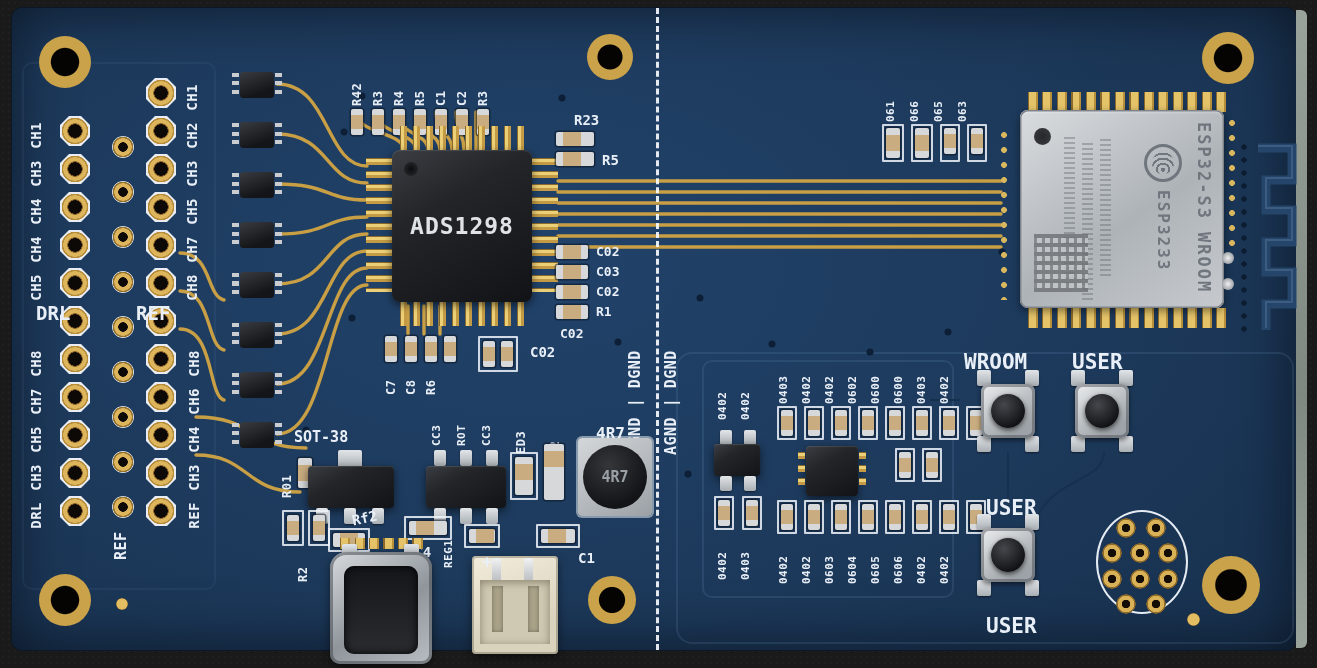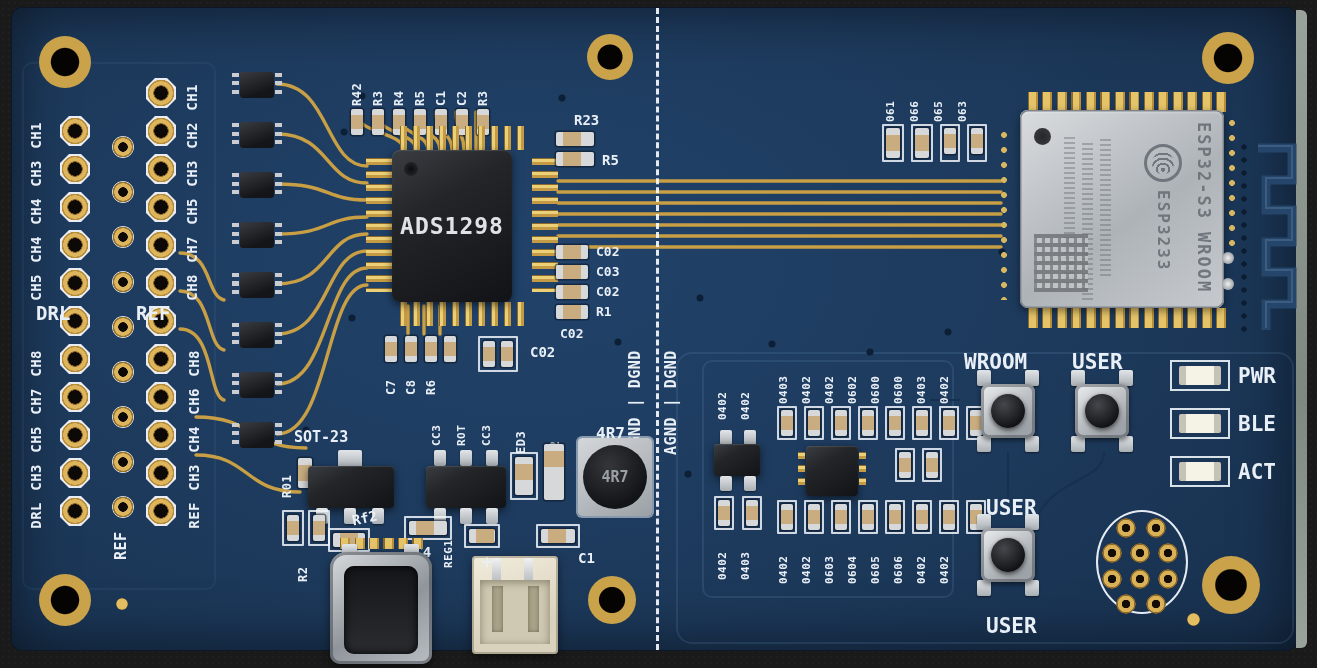--- a/index.html
+++ b/index.html
@@ -348,21 +348,21 @@
       <div class="itemc">
         <span class="vl" style="font-size:12px;height:34px;">R3</span>
         <i class="sv s"></i>
       </div>
     </div>
 
   <div class="a pins-h" style="left:400px;top:126px;width:124px;height:24px;"></div>
   <div class="a pins-h" style="left:400px;top:302px;width:124px;height:24px;"></div>
   <div class="a pins-v" style="left:366px;top:158px;width:26px;height:134px;"></div>
   <div class="a pins-v" style="left:532px;top:158px;width:26px;height:134px;"></div>
-  <div class="a chip" style="left:392px;top:150px;width:120px;height:152px;display:flex;align-items:center;justify-content:center;">
+  <div class="a chip" style="left:392px;top:150px;width:140px;height:152px;display:flex;align-items:center;justify-content:center;">
     <div class="a" style="left:12px;top:12px;width:14px;height:14px;border-radius:50%;background:radial-gradient(circle,#0a0b0d,#2c2f33);"></div>
     <span style="color:#dfe3e8;font:700 23px 'DejaVu Sans Mono',monospace;letter-spacing:1px;">ADS1298</span>
   </div>
 
   <div class="a hl" style="left:574px;top:112px;font-size:14px;">R23</div>
   <i class="a sh" style="left:556px;top:132px;width:38px;"></i>
   <i class="a sh" style="left:556px;top:152px;width:38px;"></i>
   <div class="a hl" style="left:602px;top:152px;font-size:14px;">R5</div>
 
   <div class="a colf" style="left:556px;top:244px;gap:5px;">
@@ -410,21 +410,21 @@
         <i class="sv s"></i>
         <span class="vl" style="font-size:12px;height:30px;"></span>
       </div>
     </div>
   <div class="a sb" style="left:478px;top:336px;">
     <i class="sv s"></i>
     <i class="sv s"></i>
   </div>
   <div class="a hl" style="left:530px;top:344px;font-size:14px;">C02</div>
 
-  <div class="a hl" style="left:294px;top:428px;font-size:15px;">SOT-23</div>
+  <div class="a hl" style="left:294px;top:428px;font-size:15px;">SOT-38</div>
   <div class="a vl" style="left:280px;top:458px;height:40px;font-size:12px;">R01</div>
   <i class="a sv" style="left:298px;top:458px;"></i>
   <div class="a leg" style="left:338px;top:450px;width:24px;height:18px;"></div>
   <div class="a chip" style="left:308px;top:466px;width:86px;height:42px;border-radius:4px;"></div>
   <div class="a leg" style="left:316px;top:508px;width:12px;"></div>
   <div class="a leg" style="left:344px;top:508px;width:12px;"></div>
   <div class="a leg" style="left:372px;top:508px;width:12px;"></div>
 
   <div class="a rowf" style="left:430px;top:416px;gap:12px;">
 
@@ -673,43 +673,20 @@
   <div class="tact" style="left:975px;top:522px;">
     <span class="leg" style="left:2px;top:-8px;"></span>
       <span class="leg" style="right:2px;top:-8px;"></span>
     <span class="leg" style="left:2px;bottom:-8px;"></span>
       <span class="leg" style="right:2px;bottom:-8px;"></span>
     <span class="plate"></span>
       <span class="cap"></span>
   </div>
   <div class="a hl" style="left:986px;top:614px;font-size:21px;">USER</div>
 
-  <div class="a colf" style="left:1170px;top:360px;gap:17px;">
-
-      <div class="rowf" style="gap:8px;align-items:center;">
-        <span class="led">
-          <i></i>
-        </span>
-        <span class="hl" style="font-size:21px;">PWR</span>
-      </div>
-
-      <div class="rowf" style="gap:8px;align-items:center;">
-        <span class="led">
-          <i></i>
-        </span>
-        <span class="hl" style="font-size:21px;">BLE</span>
-      </div>
-
-      <div class="rowf" style="gap:8px;align-items:center;">
-        <span class="led">
-          <i></i>
-        </span>
-        <span class="hl" style="font-size:21px;">ACT</span>
-      </div>
-    </div>
 
   <div class="oval">
     <i class="a prs" style="left:18px;top:6px;"></i>
       <i class="a prs" style="left:48px;top:6px;"></i>
     <i class="a prs" style="left:4px;top:31px;"></i>
       <i class="a prs" style="left:32px;top:31px;"></i>
       <i class="a prs" style="left:60px;top:31px;"></i>
     <i class="a prs" style="left:4px;top:57px;"></i>
       <i class="a prs" style="left:32px;top:57px;"></i>
       <i class="a prs" style="left:60px;top:57px;"></i>

